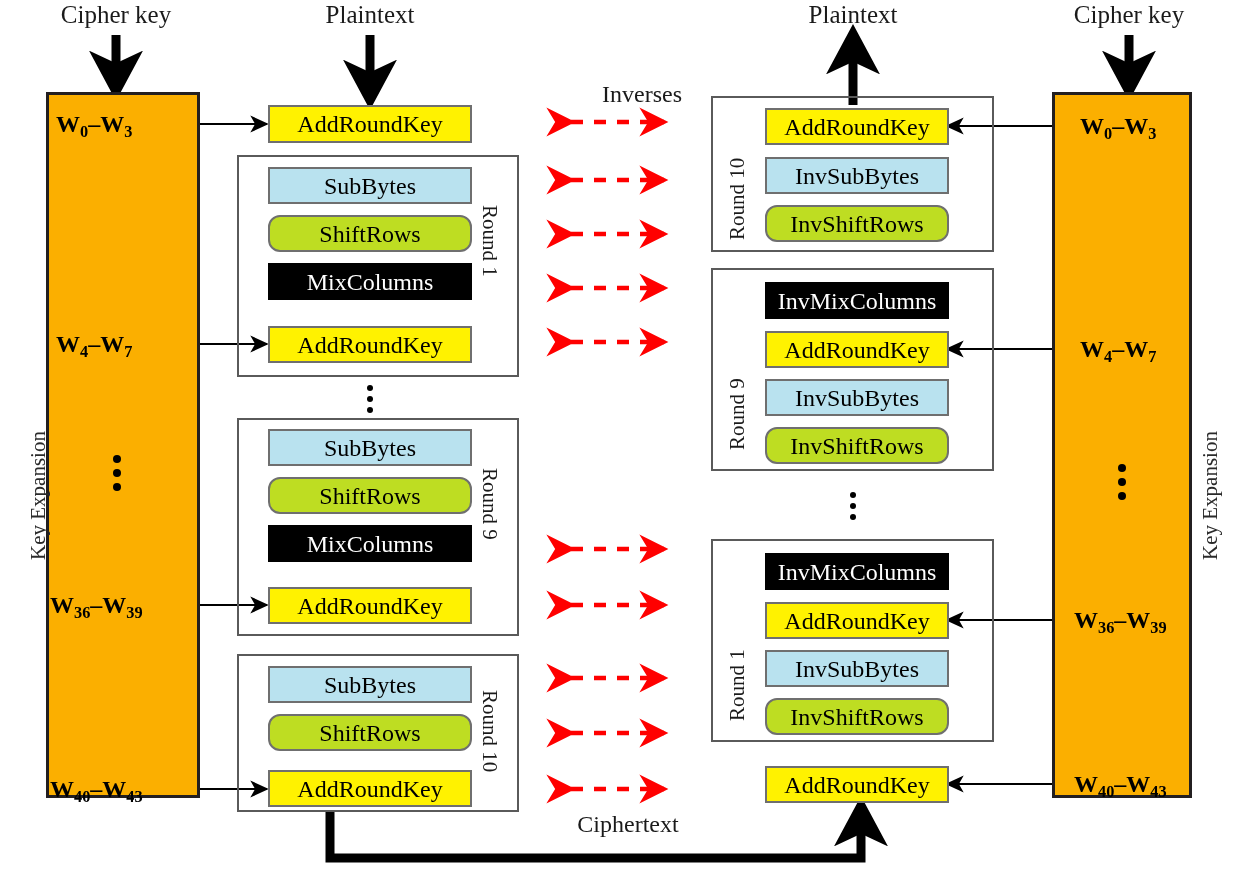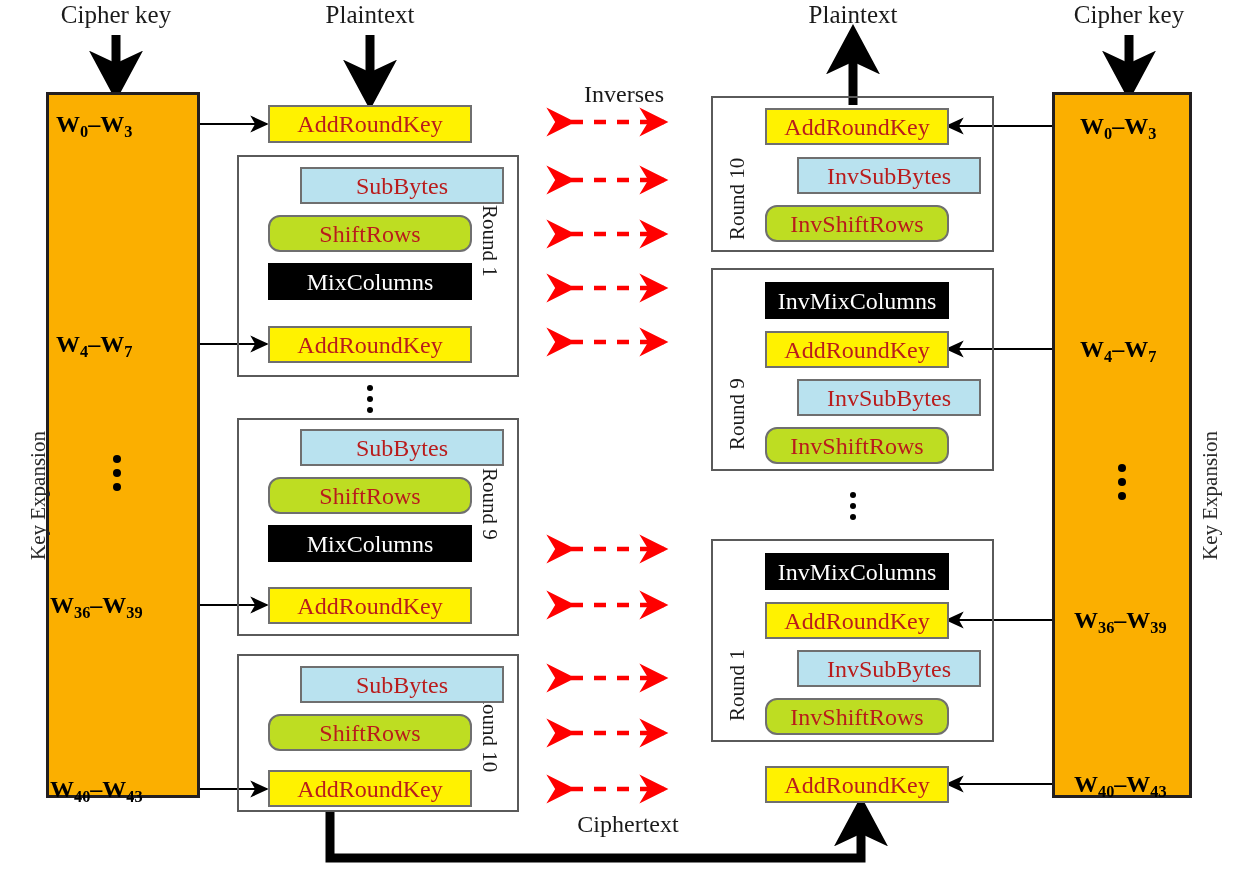--- a/index.html
+++ b/index.html
@@ -57,29 +57,29 @@
     font-size: 0.68em;
     vertical-align: -0.28em;
     font-weight: bold;
   }
 
   
   .op {
     box-sizing: border-box;
     border: 2px solid #6f6f6f;
     font-size: 24px;
-    color: #b91c1c;
+    color: #000000;
     display: flex;
     align-items: center;
     justify-content: center;
     white-space: nowrap;
     line-height: 1;
   }
   .op.ark   { background: #FFF200; }
-  .op.sub   { background: #B9E2EF; margin-left: 32px; }
+  .op.sub   { background: #B9E2EF; }
   .op.shift { background: #BEDD22; border-radius: 12px; }
   .op.mix   { background: #000000; color: #ffffff; border-color: #000; }
 
   
   .roundbox {
     box-sizing: border-box;
     border: 2px solid #5a5a5a;
     background: transparent;
   }
   .rlabel {
@@ -243,21 +243,21 @@
   <div class="abs op mix" style="left:268px; top:525px; width:204px; height:37px;">MixColumns</div>
   <div class="abs op ark" style="left:268px; top:587px; width:204px; height:37px;">AddRoundKey</div>
 
   <div class="abs roundbox" style="left:237px; top:654px; width:282px; height:158px;"></div>
   <div class="rlabel cw" style="left:500px; top:690px;">Round 10</div>
 
   <div class="abs op sub" style="left:268px; top:666px; width:204px; height:37px;">SubBytes</div>
   <div class="abs op shift" style="left:268px; top:714px; width:204px; height:37px;">ShiftRows</div>
   <div class="abs op ark" style="left:268px; top:770px; width:204px; height:37px;">AddRoundKey</div>
 
-  <div class="abs inv-title" style="left:584px; top:82px; width:110px; text-align:left;">Inverses</div>
+  <div class="abs inv-title" style="left:572px; top:82px; width:110px; text-align:right;">Inverses</div>
 
   <div class="abs caption" style="left:563px; top:812px; width:130px; font-size:24px;">Ciphertext</div>
 
   <div class="abs roundbox" style="left:711px; top:96px; width:283px; height:156px;"></div>
   <div class="rlabel ccw" style="left:727px; top:240px;">Round 10</div>
 
   <div class="abs op ark" style="left:765px; top:108px; width:184px; height:37px;">AddRoundKey</div>
   <div class="abs op sub" style="left:765px; top:157px; width:184px; height:37px;">InvSubBytes</div>
   <div class="abs op shift" style="left:765px; top:205px; width:184px; height:37px;">InvShiftRows</div>
 

